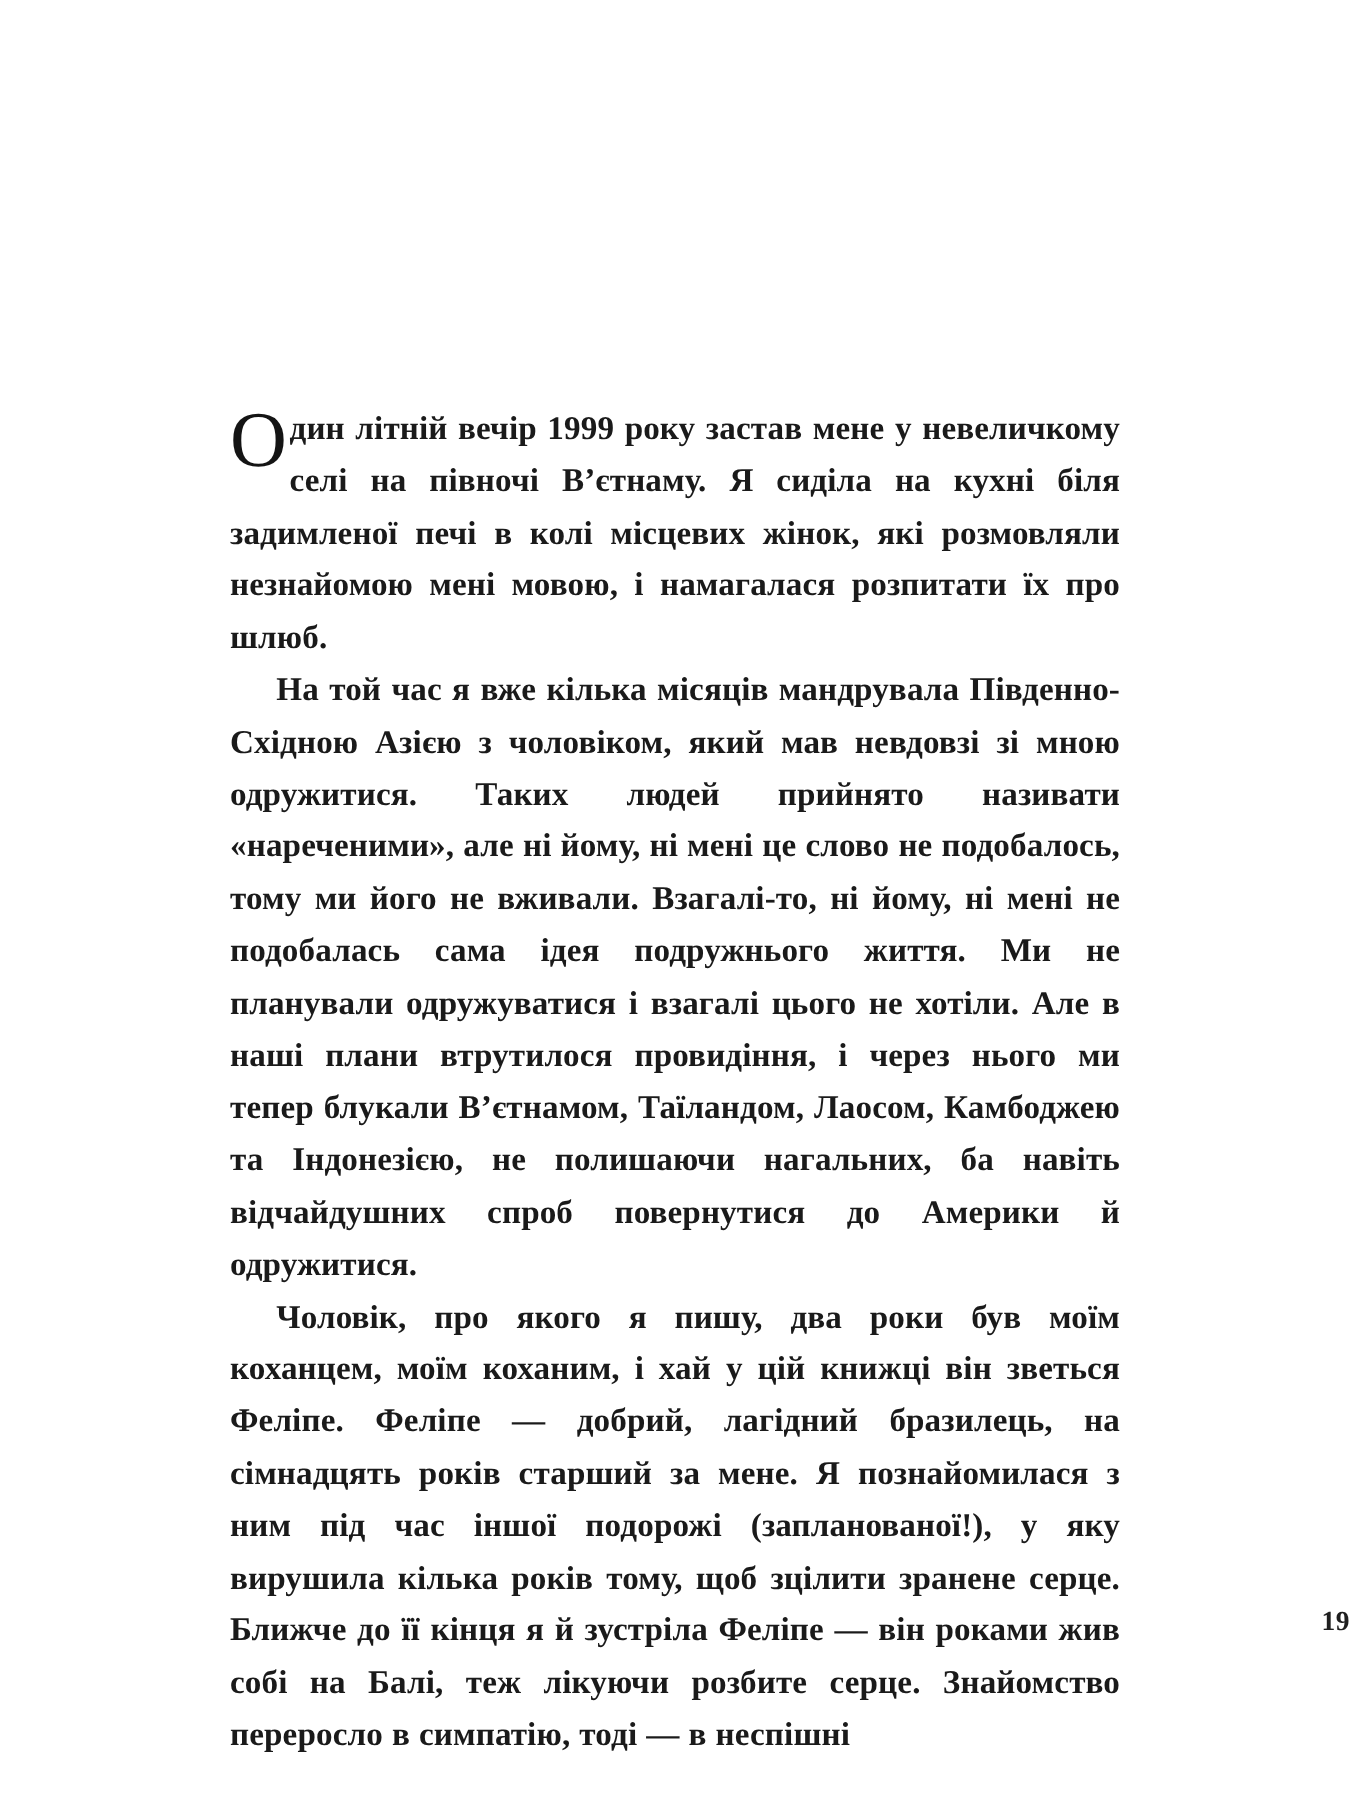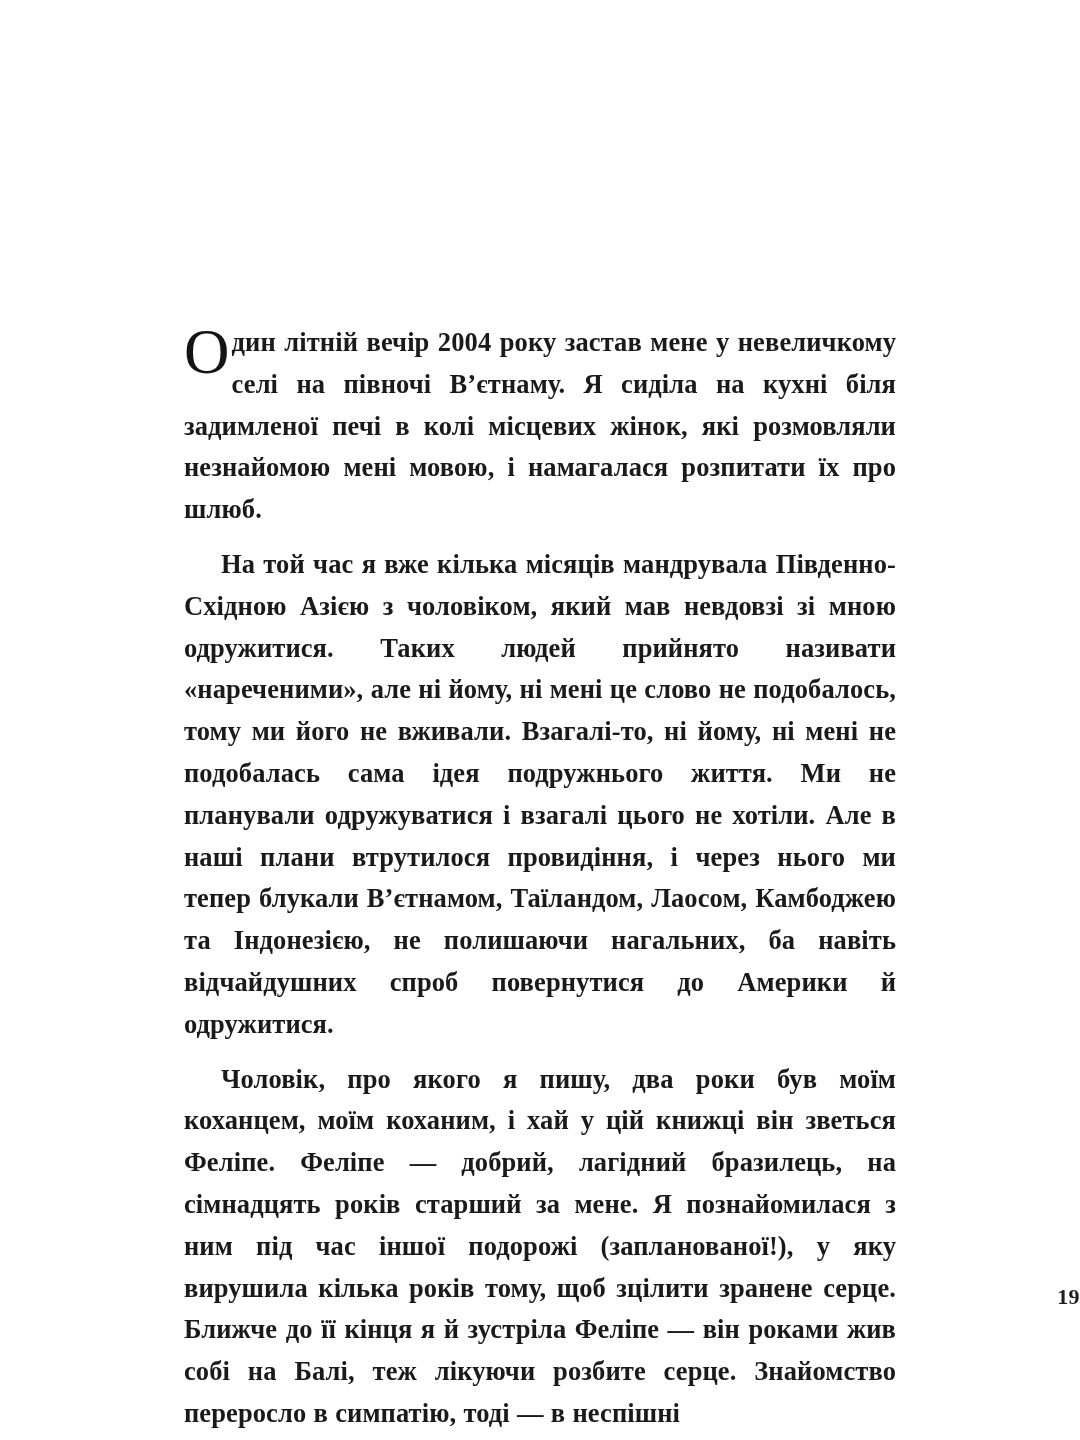--- a/index.html
+++ b/index.html
@@ -38,21 +38,21 @@
     line-height: 41.8px;
     color: #1a1a1a;
     text-align: justify;
     text-justify: inter-word;
     letter-spacing: 0.1px;
     word-spacing: 0.5px;
     -webkit-font-smoothing: antialiased;
   }
 
   .para + .para {
-    margin-top: 13px;
+    margin-top: 0;
   }
 
   .para-indent {
     text-indent: 37px;
   }
 
   .dropcap {
     float: left;
     font-family: "Liberation Serif", "DejaVu Serif", serif;
     font-weight: 400;
@@ -82,21 +82,21 @@
     letter-spacing: 0.4px;
   }
 </style>
 </head>
 <body>
 
 <div class="page">
 
   <div class="text-block">
 
-    <p class="para para-first"><span class="dropcap">О</span><span>дин літній вечір 2004 року застав мене у невеличкому селі на півночі В’єтнаму. Я сиділа на кухні біля задимленої печі в колі місцевих жінок, які розмовляли незнайомою мені мовою, і намагалася розпитати їх про шлюб.</span></p>
+    <p class="para para-first"><span class="dropcap">О</span><span>дин літній вечір 1999 року застав мене у невеличкому селі на півночі В’єтнаму. Я сиділа на кухні біля задимленої печі в колі місцевих жінок, які розмовляли незнайомою мені мовою, і намагалася розпитати їх про шлюб.</span></p>
 
     <p class="para para-indent">На той час я вже кілька місяців мандрувала Південно-Східною Азією з чоловіком, який мав невдовзі зі мною одружитися. Таких людей прийнято називати «нареченими», але ні йому, ні мені це слово не подобалось, тому ми його не вживали. Взагалі-то, ні йому, ні мені не подобалась сама ідея подружнього життя. Ми не планували одружуватися і взагалі цього не хотіли. Але в наші плани втрутилося провидіння, і через нього ми тепер блукали В’єтнамом, Таїландом, Лаосом, Камбоджею та Індонезією, не полишаючи нагальних, ба навіть відчайдушних спроб повернутися до Америки й одружитися.</p>
 
     <p class="para para-indent">Чоловік, про якого я пишу, два роки був моїм коханцем, моїм коханим, і хай у цій книжці він зветься Феліпе. Феліпе — добрий, лагідний бразилець, на сімнадцять років старший за мене. Я познайомилася з ним під час іншої подорожі (запланованої!), у яку вирушила кілька років тому, щоб зцілити зранене серце. Ближче до її кінця я й зустріла Феліпе — він роками жив собі на Балі, теж лікуючи розбите серце. Знайомство переросло в симпатію, тоді — в неспішні</p>
 
   </div>
 
   <div class="page-number">19</div>
 
 </div>

